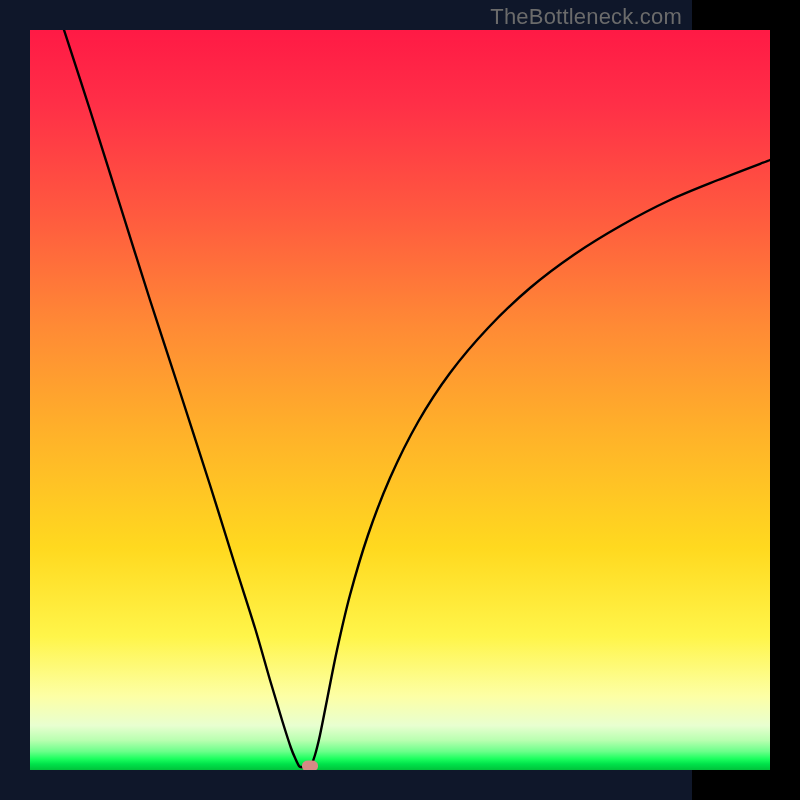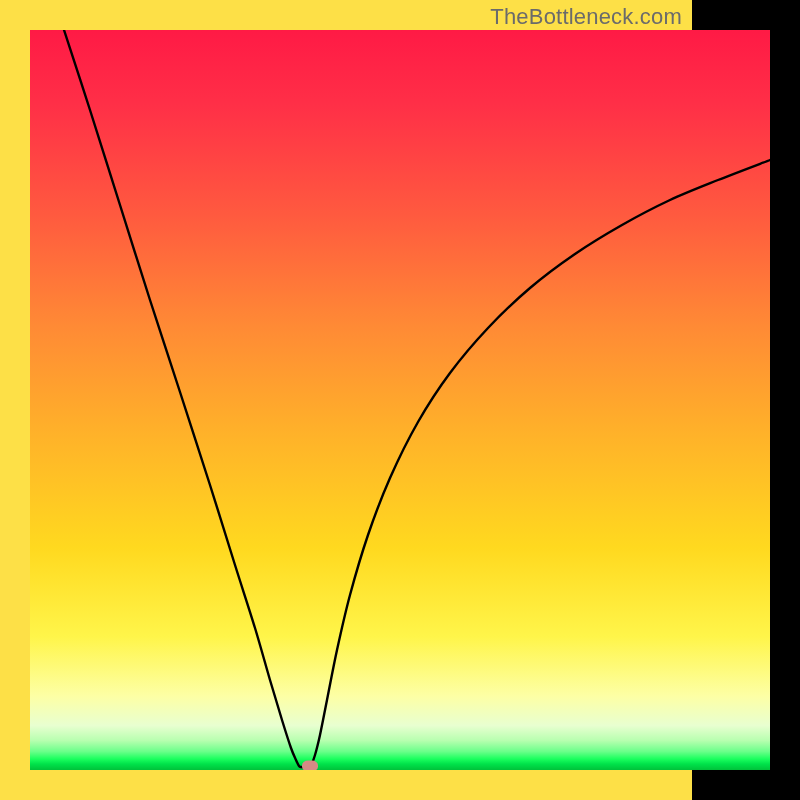--- a/index.html
+++ b/index.html
@@ -8,21 +8,21 @@
     width: 800px;
     height: 800px;
     background: #000;
     overflow: hidden;
     font-family: Arial, Helvetica, sans-serif;
   }
   .frame {
     position: relative;
     width: 692px;
     height: 800px;
-    background: #fde047;
+    background: #0f172a;
   }
   .watermark {
     position: absolute;
     top: 4px;
     right: 10px;
     color: #6b6b6b;
     font-size: 22px;
     font-weight: 500;
     letter-spacing: 0.2px;
     z-index: 5;

